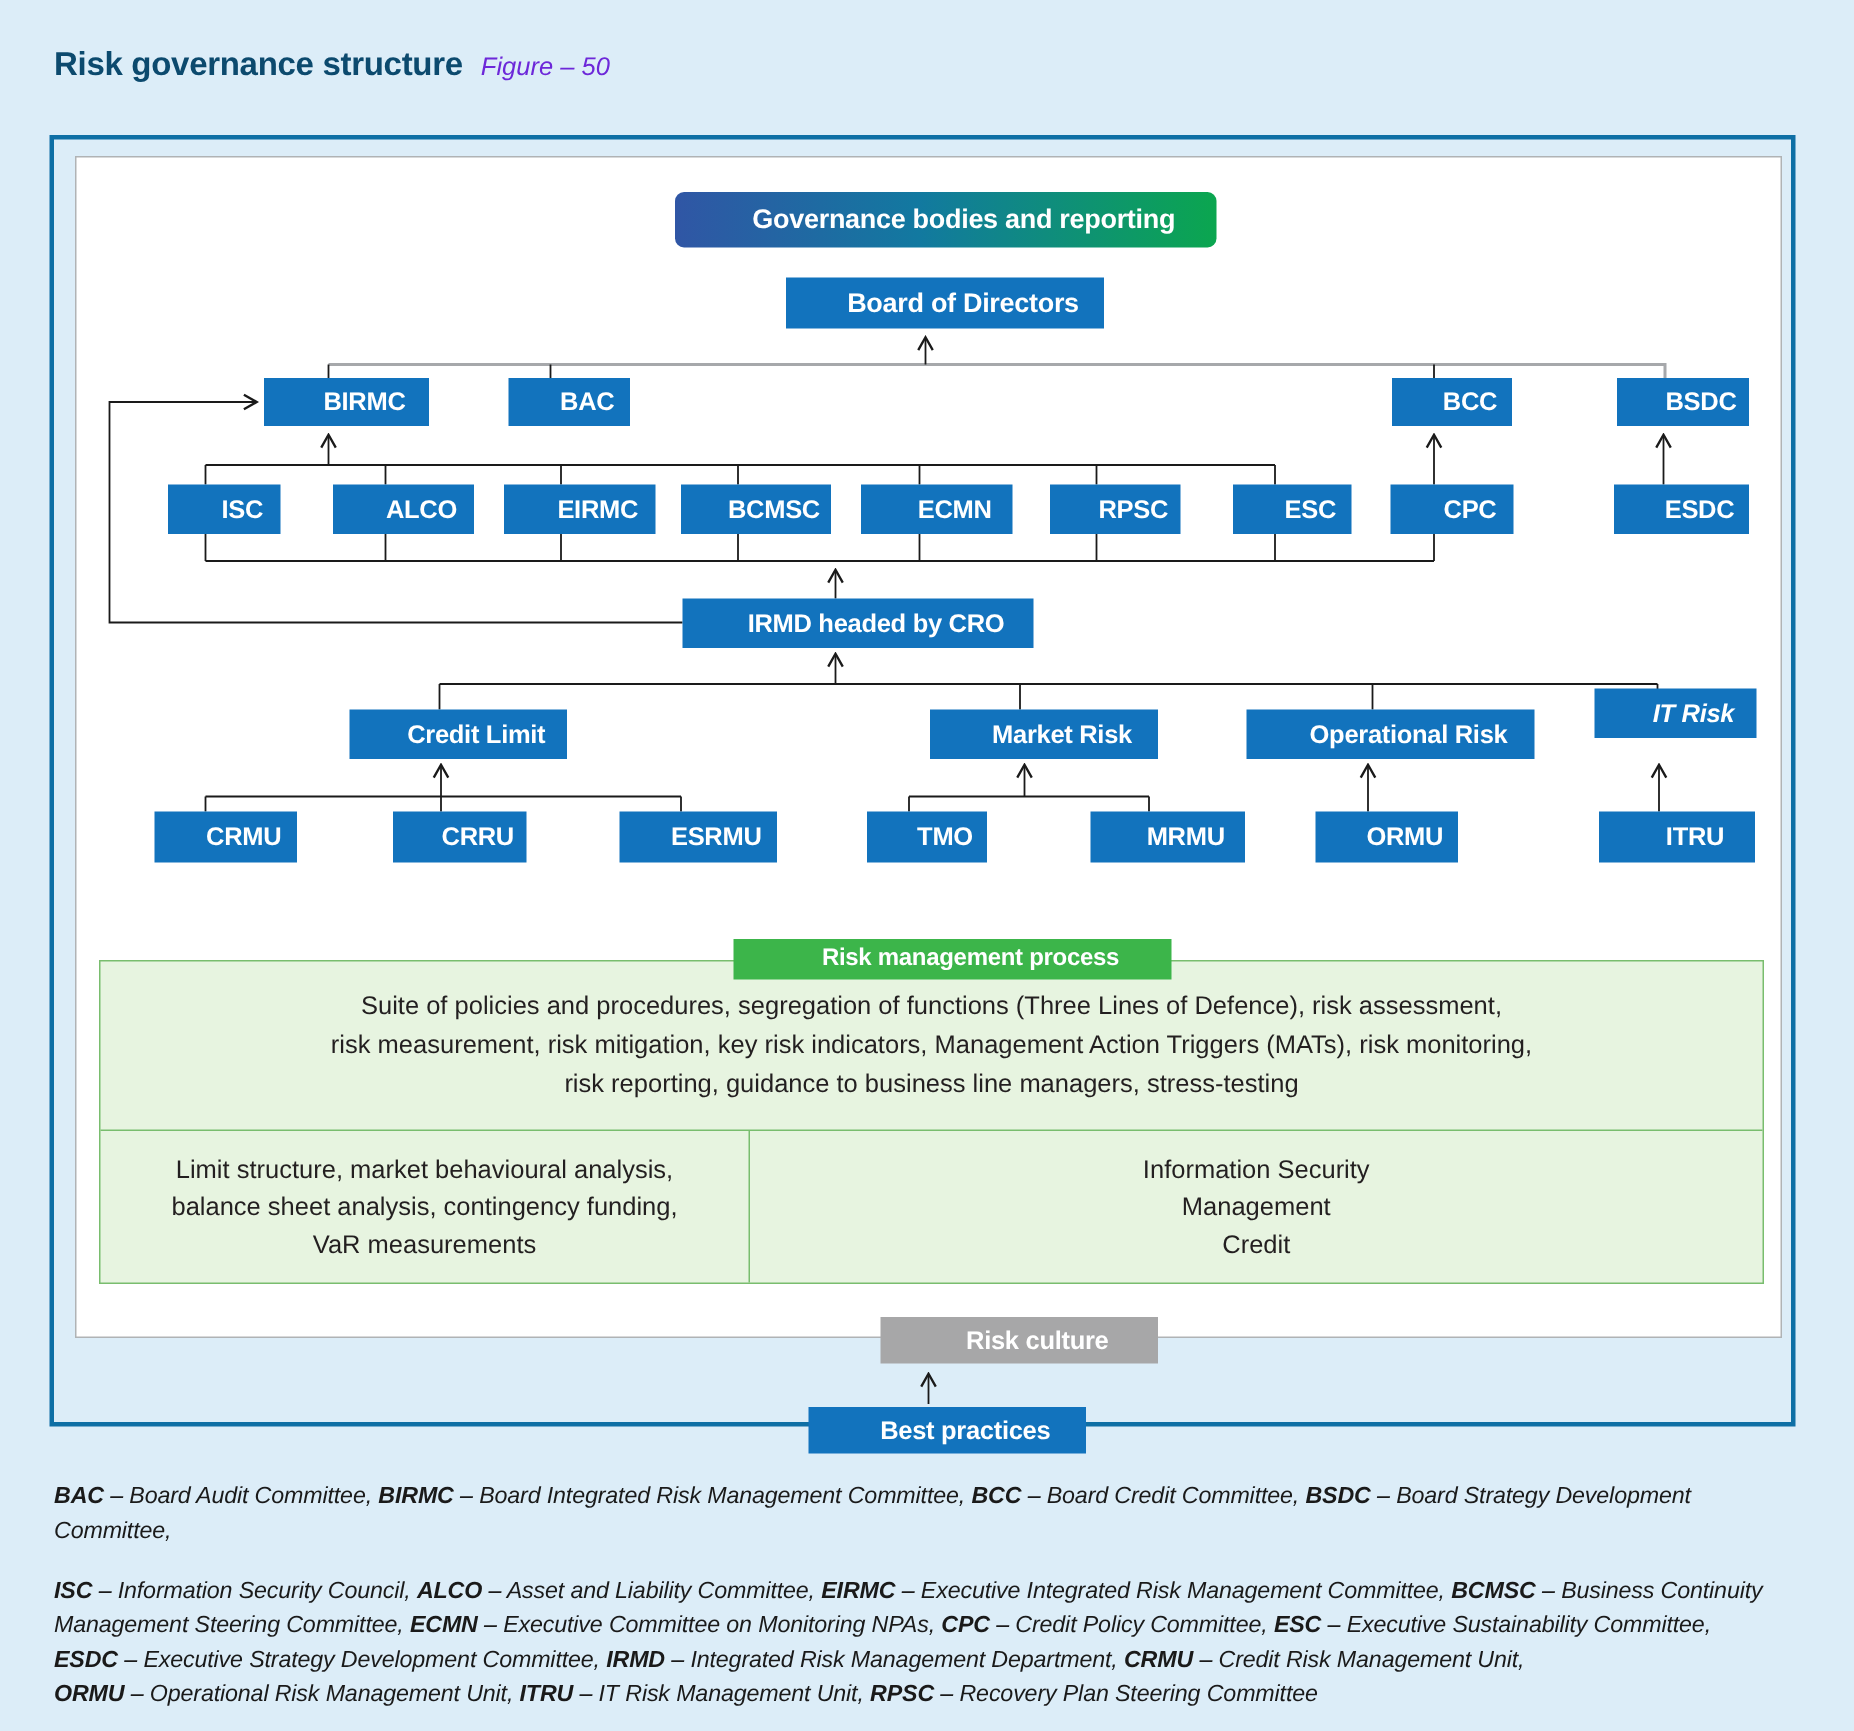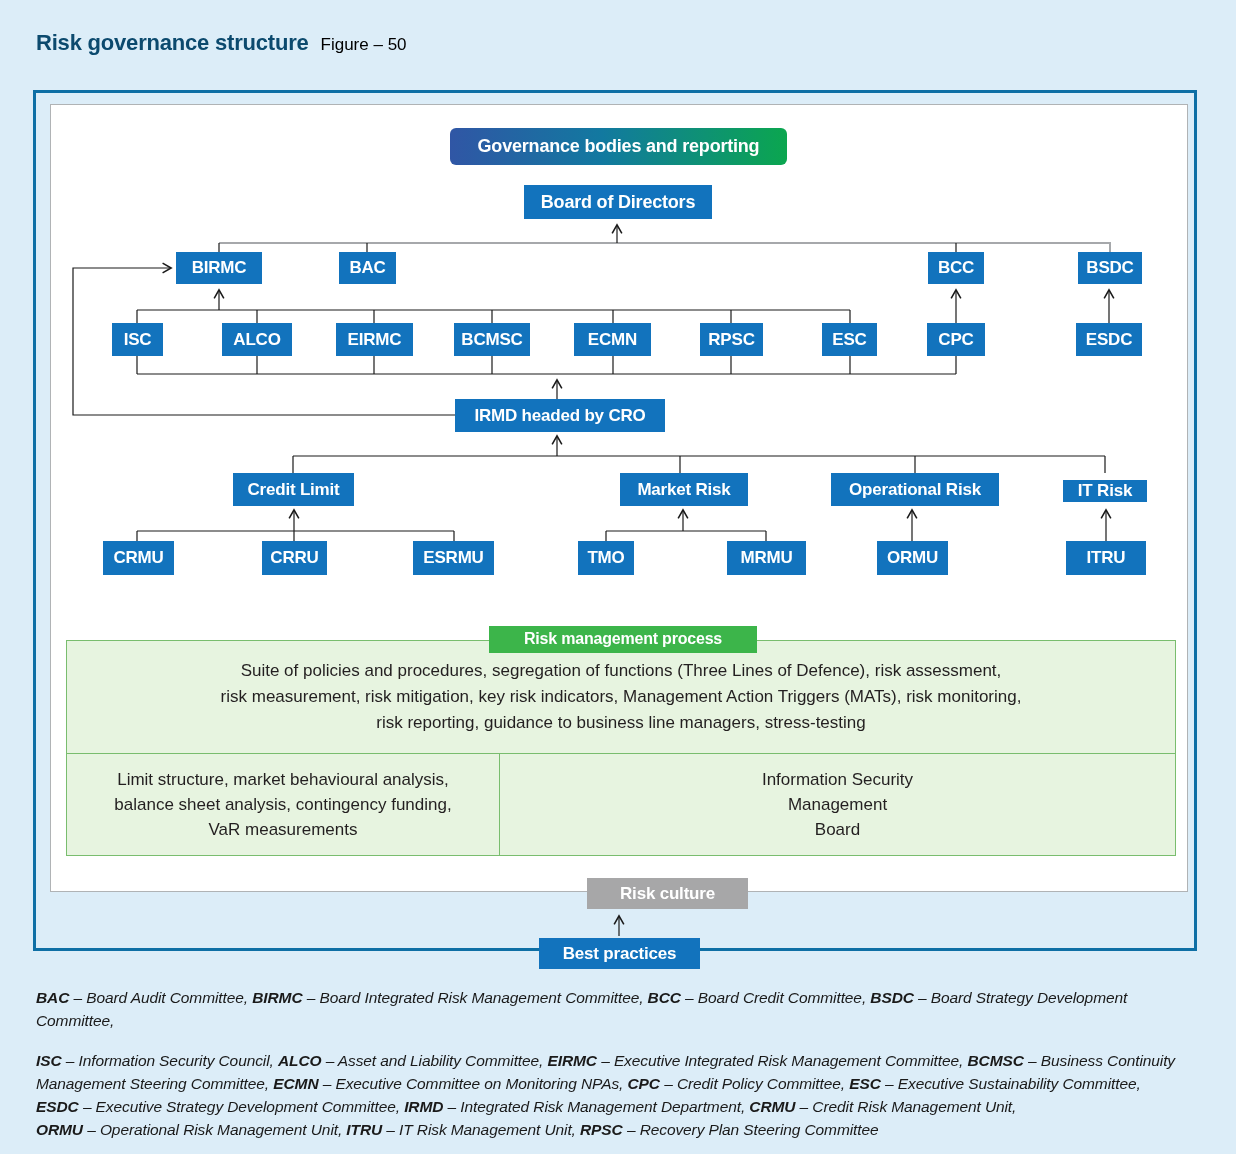--- a/index.html
+++ b/index.html
@@ -5,34 +5,34 @@
   html,body{margin:0;padding:0;}
   body{
     width:1236px;height:1154px;
     background:#dcedf8;
     font-family:"Liberation Sans", sans-serif;
     position:relative;
     color:#231f20;
   }
   .page-title-row{position:absolute;left:36px;top:30px;display:flex;align-items:baseline;gap:12px;}
   .page-title{font-size:22px;font-weight:bold;color:#0c4a6e;letter-spacing:-0.2px;}
-  .figure-label{font-size:17px;color:#000000;}
+  .figure-label{font-size:17px;color:#6d28d9;font-style:italic;}
   .frame{
     position:absolute;left:33px;top:90px;width:1158px;height:855px;
     border:3px solid #0e6fa5;background:transparent;
   }
   .canvas{
     position:absolute;left:50px;top:104px;width:1136px;height:786px;
     background:#ffffff;border:1px solid #b0b3b5;
   }
   .lines-svg{position:absolute;left:0;top:0;width:1236px;height:1154px;pointer-events:none;}
   .bx{
     position:absolute;display:flex;align-items:center;justify-content:center;
     background:#1273bd;color:#ffffff;font-weight:bold;font-size:17px;
-    text-align:left;line-height:1.05;letter-spacing:-0.2px;
+    text-align:left;line-height:1.05;letter-spacing:-0.2px;padding-left:24px;
   }
   .bx-gradient{
     background:linear-gradient(90deg,#3056a5 0%,#1279a0 45%,#0ba64f 100%);
     border-radius:6px;font-size:18px;
   }
   .bx-gray{background:#a7a7a8;}
   .bx-green{background:#3cb54a;font-size:16px;}
   .green-panel{
     position:absolute;left:66px;top:640px;width:1110px;height:216px;
     background:#e7f4e0;border:1px solid #79bd6e;box-sizing:border-box;
@@ -69,21 +69,21 @@
 <div class="green-panel">
   <div class="green-top">Suite of policies and procedures, segregation of functions (Three Lines of Defence), risk assessment,
 risk measurement, risk mitigation, key risk indicators, Management Action Triggers (MATs), risk monitoring,
 risk reporting, guidance to business line managers, stress-testing</div>
   <div class="green-bottom">
     <div class="green-cell gc2">Limit structure, market behavioural analysis,
 balance sheet analysis, contingency funding,
 VaR measurements</div>
     <div class="green-cell gc4">Information Security
 Management
-Board</div>
+Credit</div>
   </div>
 </div>
 
 <svg class="lines-svg" viewBox="0 0 1236 1154" xmlns="http://www.w3.org/2000/svg">
   <defs>
     <marker id="arw" viewBox="0 0 8 8" refX="6.2" refY="4" markerWidth="9.5" markerHeight="9.5" orient="auto">
       <path d="M1,0.6 L7,4 L1,7.4" fill="none" stroke="#1a1a1a" stroke-width="1.1"></path>
     </marker>
   </defs>
   <g fill="none" stroke="#1a1a1a" stroke-width="1.2">
@@ -161,21 +161,21 @@
 <div class="bx" style="left:700px;top:323px;width:63px;height:33px;">RPSC</div>
 <div class="bx" style="left:822px;top:323px;width:55px;height:33px;">ESC</div>
 <div class="bx" style="left:927px;top:323px;width:58px;height:33px;">CPC</div>
 <div class="bx" style="left:1076px;top:323px;width:66px;height:33px;">ESDC</div>
 
 <div class="bx" style="left:455px;top:399px;width:210px;height:33px;">IRMD headed by CRO</div>
 
 <div class="bx" style="left:233px;top:473px;width:121px;height:33px;">Credit Limit</div>
 <div class="bx" style="left:620px;top:473px;width:128px;height:33px;">Market Risk</div>
 <div class="bx" style="left:831px;top:473px;width:168px;height:33px;">Operational Risk</div>
-<div class="bx" style="left:1063px;top:480px;width:84px;height:22px;">IT Risk</div>
+<div class="bx" style="left:1063px;top:459px;width:84px;height:33px;font-style:italic;">IT Risk</div>
 
 <div class="bx" style="left:103px;top:541px;width:71px;height:34px;">CRMU</div>
 <div class="bx" style="left:262px;top:541px;width:65px;height:34px;">CRRU</div>
 <div class="bx" style="left:413px;top:541px;width:81px;height:34px;">ESRMU</div>
 <div class="bx" style="left:578px;top:541px;width:56px;height:34px;">TMO</div>
 <div class="bx" style="left:727px;top:541px;width:79px;height:34px;">MRMU</div>
 <div class="bx" style="left:877px;top:541px;width:71px;height:34px;">ORMU</div>
 <div class="bx" style="left:1066px;top:541px;width:80px;height:34px;">ITRU</div>
 
 <div class="bx bx-green" style="left:489px;top:626px;width:268px;height:27px;">Risk management process</div>

